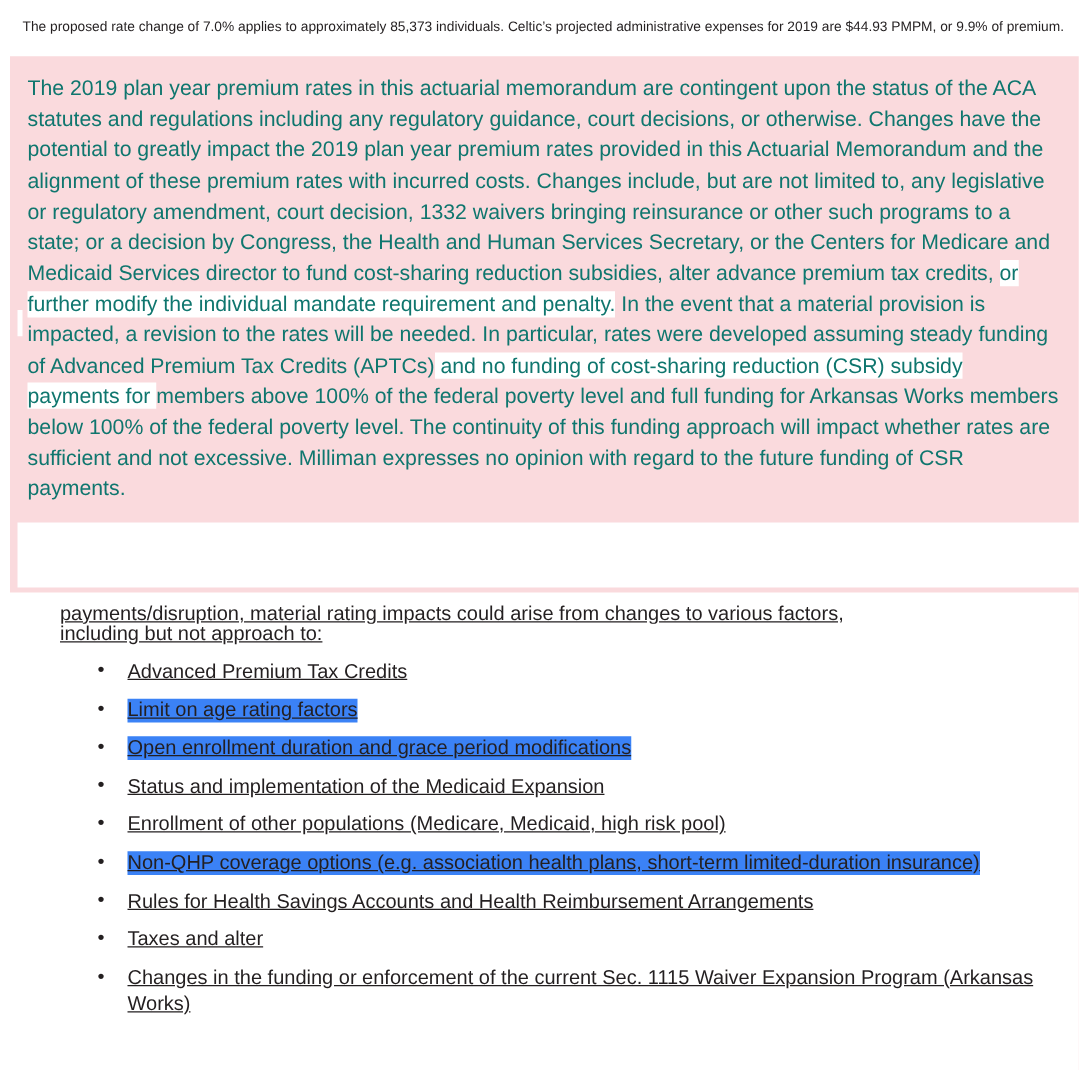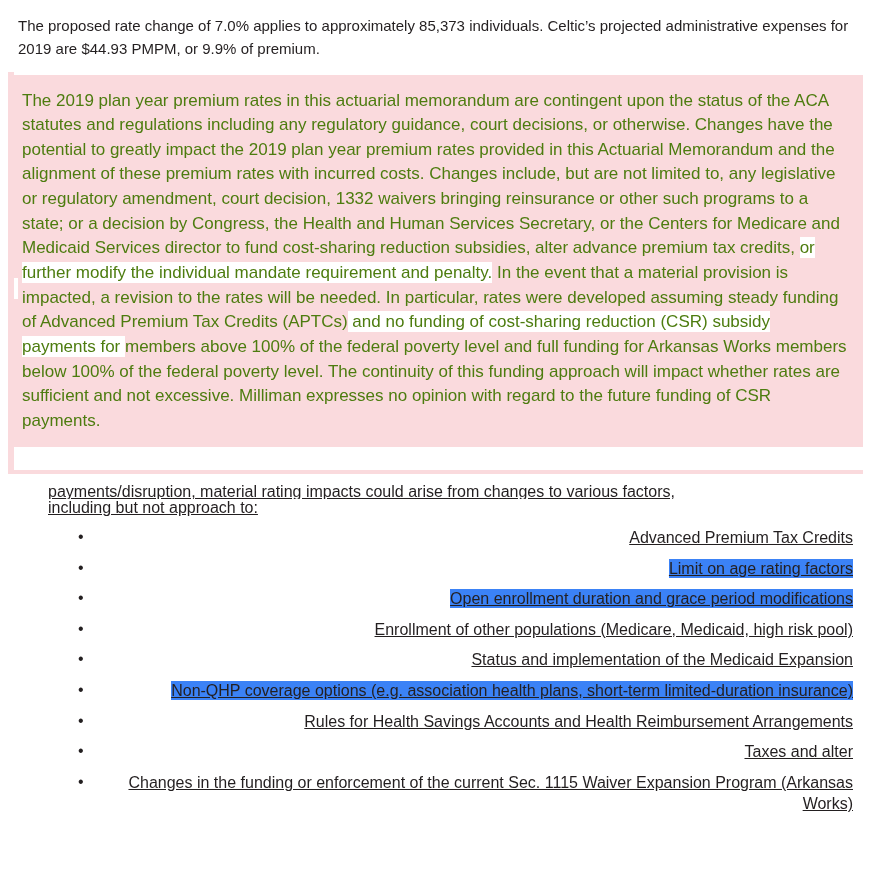--- a/index.html
+++ b/index.html
@@ -18,32 +18,32 @@
   .page {
     width: 871px;
     height: 870px;
     position: relative;
     background: #ffffff;
     box-sizing: border-box;
   }
   
   .intro {
     padding: 14px 18px 8px 18px;
-    font-size: 15px;
+    font-size: 11px;
     line-height: 1.55;
     color: #231f20;
   }
   
   .pink-block {
     background: #fadadd;
     margin: 6px 8px 0 8px;
     padding: 14px 16px 14px 14px;
     font-size: 17px;
     line-height: 1.45;
-    color: #4d7c0f;
+    color: #0f766e;
   }
   .pink-block p {
     margin: 0;
   }
   
   .wh {
     background: #ffffff;
     box-decoration-break: clone;
     -webkit-box-decoration-break: clone;
     padding: 1px 0;
@@ -67,21 +67,20 @@
   ul.bullets {
     margin: 6px 0 0 0;
     padding: 0 0 0 30px;
     list-style: none;
   }
   ul.bullets li {
     position: relative;
     margin: 0 0 9px 0;
     padding-left: 24px;
     line-height: 1.35;
-    text-align: right;
   }
   ul.bullets li::before {
     content: "\2022";
     position: absolute;
     left: 0;
     top: -1px;
     font-size: 16px;
     color: #231f20;
   }
   .hl-white {
@@ -154,22 +153,22 @@
     <div class="lower-inner">
       <div class="lead-in">
         <span class="clipped">payments/disruption, material rating impacts could arise from changes to various factors,</span>
         <span>including but not approach to:</span>
       </div>
 
       <ul class="bullets">
         <li><span>Advanced Premium Tax Credits</span></li>
         <li><span class="hl-white">Limit on age rating factors</span></li>
         <li><span class="hl-white">Open enrollment duration and grace period modifications</span></li>
+        <li><span>Status and implementation of the Medicaid Expansion</span></li>
         <li><span>Enrollment of other populations (Medicare, Medicaid, high risk pool)</span></li>
-        <li><span>Status and implementation of the Medicaid Expansion</span></li>
         <li><span class="hl-white">Non-QHP coverage options (e.g. association health plans, short-term limited-duration insurance)</span></li>
         <li><span>Rules for Health Savings Accounts and Health Reimbursement Arrangements</span></li>
         <li><span>Taxes and alter</span></li>
         <li><span>Changes in the funding or enforcement of the current Sec. 1115 Waiver Expansion Program (Arkansas Works)</span></li>
       </ul>
     </div>
   </div>
 
 </div>
 

